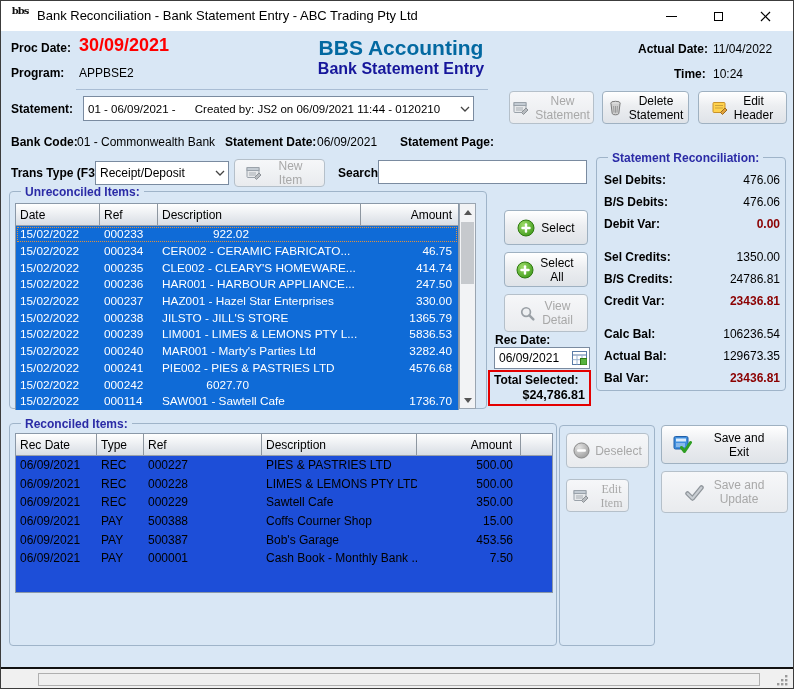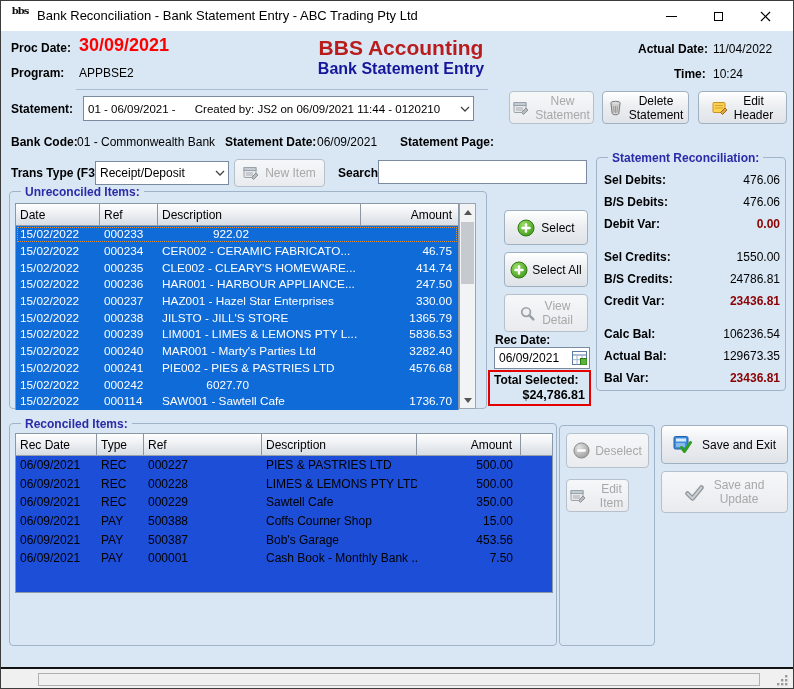--- a/index.html
+++ b/index.html
@@ -18,35 +18,35 @@
   .winbtn { position:absolute; top:0; width:46px; height:30px; display:flex; align-items:center; justify-content:center; }
   #btn-min { left:647px; } #btn-max { left:694px; } #btn-close { left:741px; }
   .glyph-min { width:11px; height:1px; background:#000; display:block; }
   .glyph-max { width:9px; height:9px; border:1px solid #000; display:block; }
   
   .lbl { position:absolute; font-size:12px; font-weight:bold; color:#000; white-space:nowrap; }
   .val { position:absolute; font-size:12px; color:#000; white-space:nowrap; }
   
   #proc-date { position:absolute; left:78px; top:34px; font-size:18px; font-weight:bold; color:#ff0000; }
   #app-title { position:absolute; left:230px; top:35px; width:340px; text-align:center;
-    font-size:21px; font-weight:bold; color:#b91c1c; }
+    font-size:21px; font-weight:bold; color:#0369a1; }
   #app-subtitle { position:absolute; left:230px; top:59px; width:340px; text-align:center;
     font-size:16px; font-weight:bold; color:#16169b; }
   #header-divider { position:absolute; left:75px; top:88px; width:412px; height:1px; background:#a9bdd4; }
   
   .combo { position:absolute; background:#fff; border:1px solid #7a8ba0; display:flex; align-items:center; }
   .combo .ctext { flex:1; font-size:11.5px; padding:0 4px; white-space:pre; overflow:hidden; }
   .combo .chev { width:16px; display:flex; align-items:center; justify-content:center; }
   .tinput { position:absolute; background:#fff; border:1px solid #7a8ba0; font-size:12px; padding:0 4px;
     font-family:"Liberation Sans", sans-serif; }
   
   .btn { position:absolute; display:flex; align-items:center; justify-content:center; gap:6px;
     border:1px solid #9fb1c1; border-radius:4px;
     background:linear-gradient(#ffffff, #eceef1 45%, #dfe3e8);
-    font-size:12px; color:#000; cursor:default; padding:2px 3px; }
+    font-size:12px; color:#000; cursor:default; padding:2px 11px; }
   .btn .btxt { white-space:pre-line; text-align:center; line-height:14px; }
   .btn.disabled { color:#a8a8a8; background:linear-gradient(#f6f7f9, #e9ebee); border-color:#b5c0ca; }
   
   .groupbox { position:absolute; border:1px solid #9fb4c9; border-radius:4px; }
   .legend { position:absolute; font-size:12px; font-weight:bold; color:#2b2ba6;
     background:#d9e7f5; padding:0 4px; white-space:nowrap; }
   
   .table { position:absolute; background:#1d4ed8; border:1px solid #8a98a8; }
   .thead { display:flex; height:22px; background:linear-gradient(#ffffff, #d8dde4);
     border-bottom:1px solid #98a0aa; }
@@ -348,21 +348,21 @@
         <span class="rl">B/S Debits:</span>
         <span class="rv">476.06</span>
       </div>
       <div class="recon-row">
         <span class="rl">Debit Var:</span>
         <span class="rv var">0.00</span>
       </div>
       <div class="recon-spacer"></div>
       <div class="recon-row">
         <span class="rl">Sel Credits:</span>
-        <span class="rv">1550.00</span>
+        <span class="rv">1350.00</span>
       </div>
       <div class="recon-row">
         <span class="rl">B/S Credits:</span>
         <span class="rv">24786.81</span>
       </div>
       <div class="recon-row">
         <span class="rl">Credit Var:</span>
         <span class="rv var">23436.81</span>
       </div>
       <div class="recon-spacer"></div>
@@ -444,21 +444,21 @@
           <radialGradient id="gm1" cx="35%" cy="30%" r="80%">
             <stop offset="0%" stop-color="#e2e2e2"></stop>
             <stop offset="100%" stop-color="#9b9b9b"></stop>
           </radialGradient>
         </defs>
         <circle cx="9" cy="9" r="8" fill="url(#gm1)" stroke="#848484"></circle>
         <rect x="4.3" y="7.8" width="9.4" height="2.4" rx="1" fill="#fff"></rect>
       </svg>
     <span class="btxt">Deselect</span>
   </div>
-  <div class="btn disabled" style="left:565px; top:478px; width:63px; height:33px; gap:12px;">
+  <div class="btn disabled" style="left:565px; top:478px; width:63px; height:33px; gap:12px;font-family:Liberation Serif, serif;">
     <svg class="icon" width="16" height="16" viewBox="0 0 16 16">
         <rect x="1" y="2.5" width="12" height="10" rx="1" fill="#e6e8ea" stroke="#9aa2aa"></rect>
         <rect x="1" y="2.5" width="12" height="3" fill="#c3cbd3" stroke="#9aa2aa"></rect>
         <line x1="3" y1="8" x2="10" y2="8" stroke="#a7adb3"></line>
         <line x1="3" y1="10" x2="10" y2="10" stroke="#a7adb3"></line>
         <path d="M8.5 12.5 L13 8 L15 10 L10.5 14.5 Z" fill="#b8bcc0" stroke="#8d9297"></path>
       </svg>
     <span class="btxt">Edit Item</span>
   </div>
 

